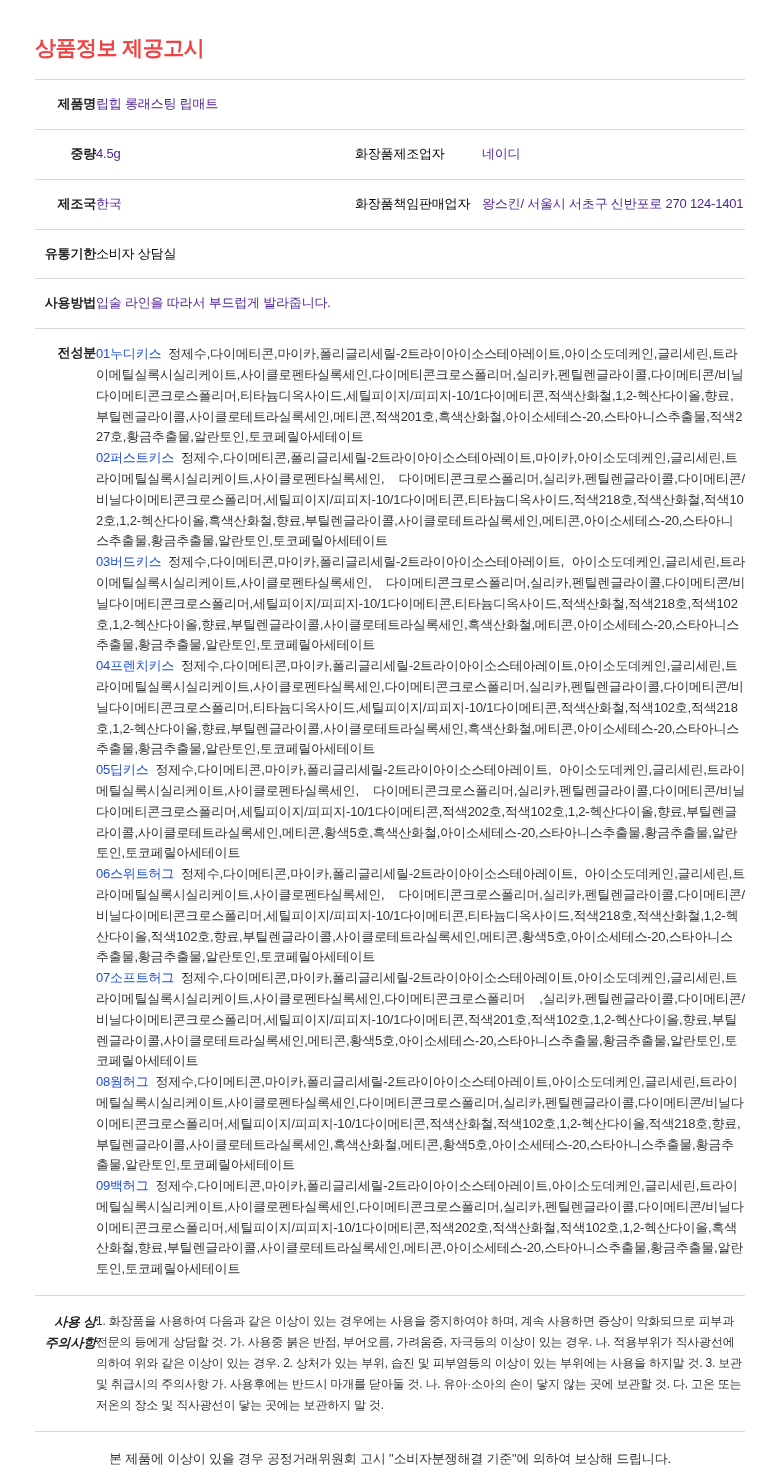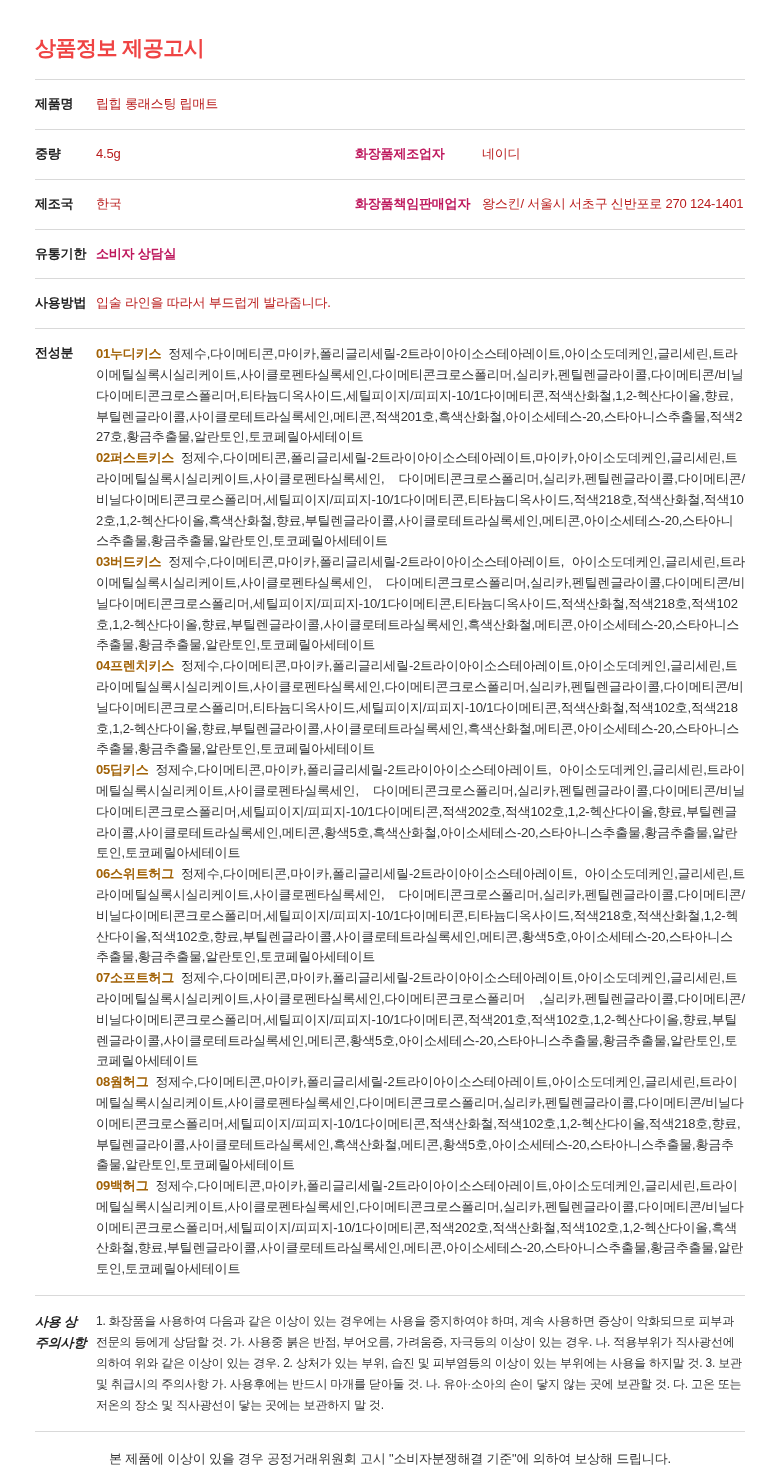--- a/index.html
+++ b/index.html
@@ -34,38 +34,39 @@
     padding: 15px 0;
     border-bottom: 1px solid #d9d9d9;
     font-size: 13px;
     line-height: 1.45;
     letter-spacing: -0.2px;
   }
   .lbl {
     font-weight: 700;
     color: #222;
     flex: 0 0 61px;
+    text-align: right;
   }
-  .val { color: #b91c1c; }
+  .val { color: #4c1d95; }
   .c1v { flex: 0 0 259px; }
-  .c2l { flex: 0 0 127px; font-weight: 700; color: #be185d; }
+  .c2l { flex: 0 0 127px; font-weight: 400; color: #000000; }
   .c2v { flex: 1 1 auto; }
   .flex1 { flex: 1 1 auto; }
   .ing-block { flex: 1 1 auto; }
   .ing-item {
     font-size: 13px;
     line-height: 20.8px;
     text-align: justify;
     word-break: break-all;
     color: #333;
     letter-spacing: -0.2px;
   }
   .shade-name {
-    font-weight: 700;
-    color: #a16207;
+    font-weight: 400;
+    color: #1d4ed8;
     margin-right: 7px;
   }
   .pre-label { white-space: pre-line; line-height: 21px; font-style: italic; }
   .pre-text {
     flex: 1 1 auto;
     font-size: 12px;
     line-height: 21px;
     word-break: break-all;
     letter-spacing: -0.2px;
   }

